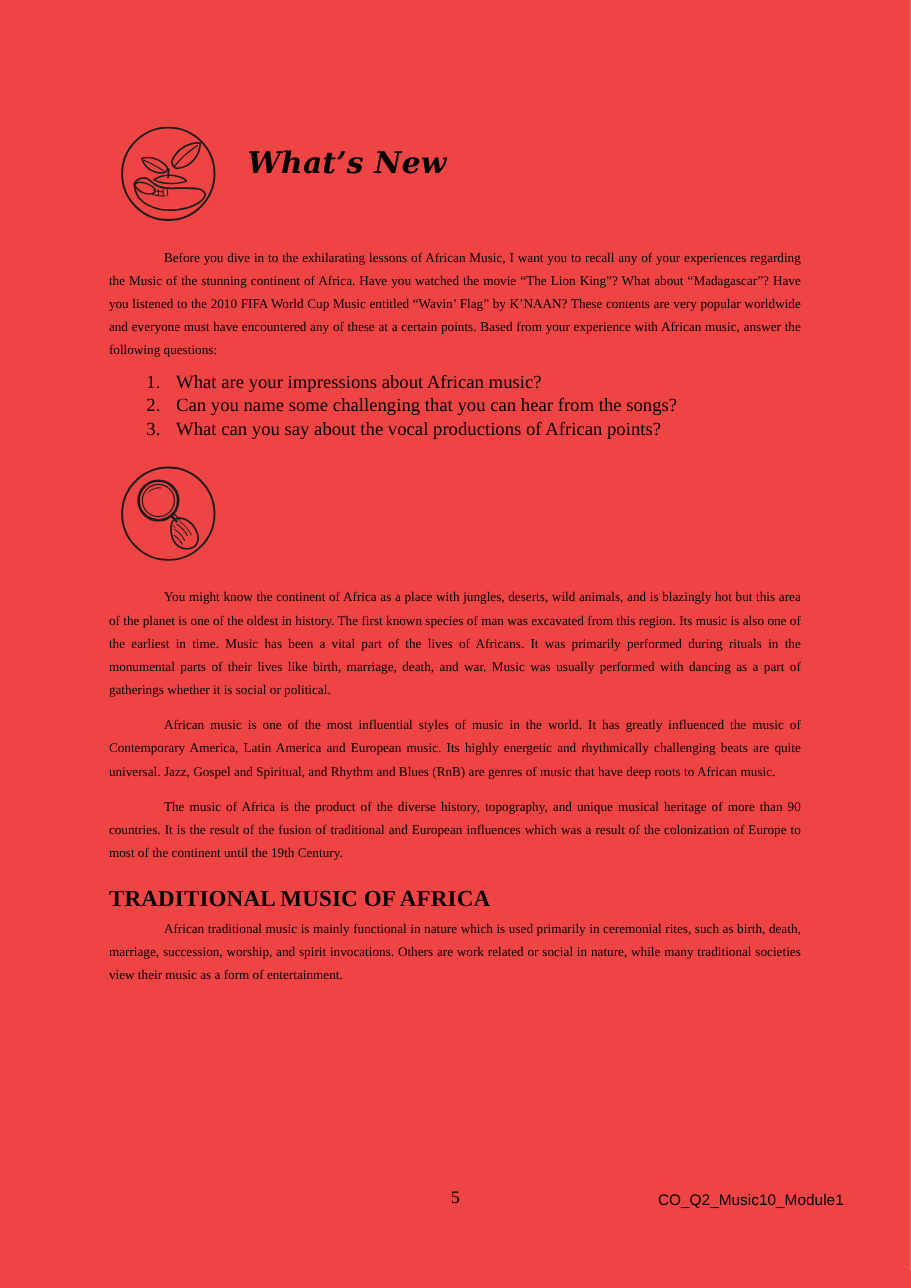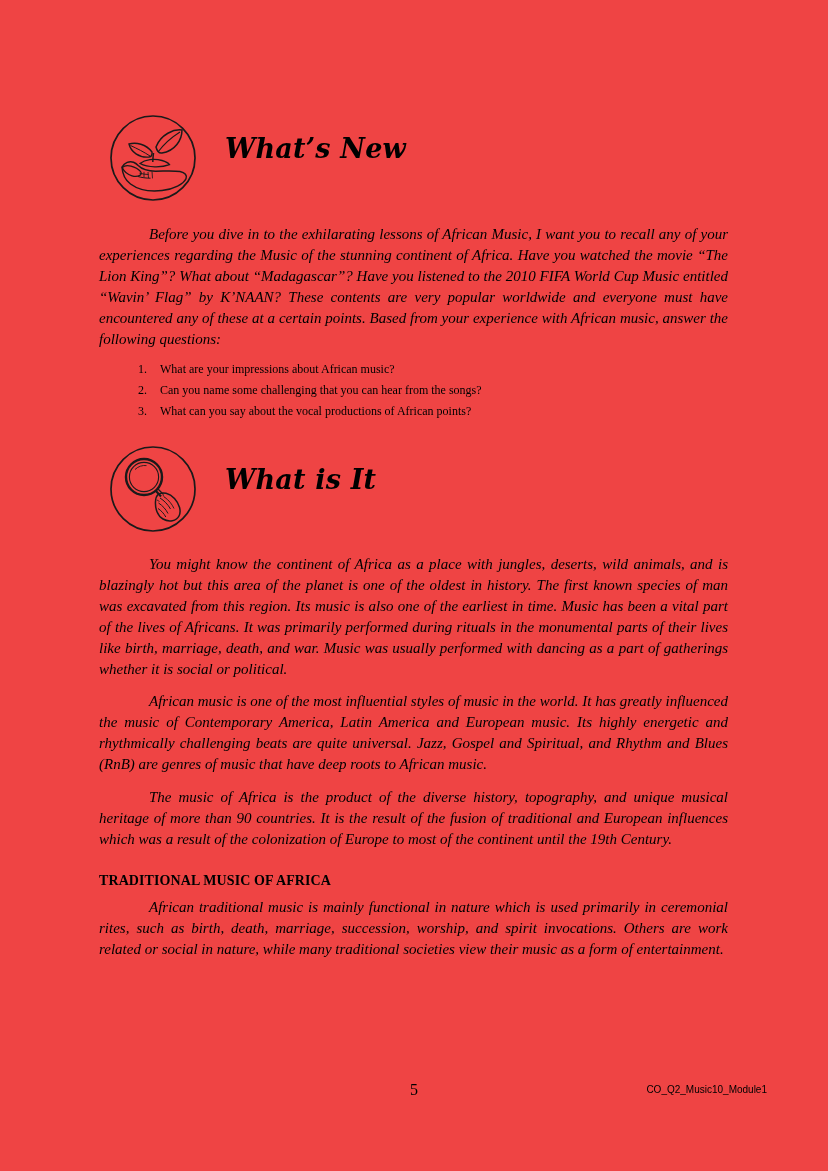--- a/index.html
+++ b/index.html
@@ -51,47 +51,46 @@
     font-style: italic;
     font-size: 27px;
     letter-spacing: 0.2px;
     line-height: 1;
     white-space: nowrap;
   }
 
   
   p.body {
     margin: 0;
-    font-size: 15px;
+    font-size: 12px;
     line-height: 21.1px;
     text-align: justify;
     text-indent: 50px;
     hyphens: none;
-    font-style: italic;
   }
   p.body + p.body {
     margin-top: 11px;
   }
 
   ol.questions {
     margin: 8px 0 0 0;
     padding: 0 0 0 51px;
     list-style-position: outside;
     list-style-type: decimal;
   }
   ol.questions li {
-    font-size: 12px;
+    font-size: 17px;
     line-height: 21px;
     padding-left: 10px;
     text-align: left;
   }
 
   h3.subhead {
     margin: 0;
-    font-size: 14px;
+    font-size: 21px;
     font-weight: 700;
     line-height: 21px;
     letter-spacing: 0.1px;
   }
 
   .spacer-sm { height: 12px; }
   .spacer-md { height: 20px; }
   .spacer-lg { height: 30px; }
 
   
@@ -109,21 +108,21 @@
     width: 828px;
     text-align: center;
     font-size: 16px;
     line-height: 22px;
   }
   .footer-module {
     position: absolute;
     right: 61px;
     top: 0;
     font-family: "Liberation Sans", "DejaVu Sans", sans-serif;
-    font-size: 10px;
+    font-size: 14px;
     line-height: 22px;
     white-space: nowrap;
   }
 </style>
 </head>
 <body>
 
 <div class="page">
 
   <div class="content">
@@ -188,21 +187,20 @@
 
           <path d="M52 54 C56 56.5 60 60.5 62.5 65" stroke-width="1"></path>
           <path d="M50.5 59 C54.5 61.5 58 65.5 60 69.5" stroke-width="1"></path>
           <path d="M50 64.5 C53 66.5 56 69.5 57.8 73" stroke-width="1"></path>
           <path d="M57 53.5 C60.5 56 64 60 66 64.5" stroke-width="0.9"></path>
 
           <path d="M55 51 L57 54" stroke-width="0.8"></path>
           <path d="M49 56 L51.5 57.5" stroke-width="0.8"></path>
         </svg>
       </span>
-      <span class="section-title">What is It</span>
     </div>
 
     <div class="spacer-sm" style="height:18px;"></div>
 
     <p class="body">You might know the continent of Africa as a place with jungles, deserts, wild animals, and is blazingly hot but this area of the planet is one of the oldest in history. The first known species of man was excavated from this region. Its music is also one of the earliest in time. Music has been a vital part of the lives of Africans. It was primarily performed during rituals in the monumental parts of their lives like birth, marriage, death, and war. Music was usually performed with dancing as a part of gatherings whether it is social or political.</p>
     <p class="body">African music is one of the most influential styles of music in the world. It has greatly influenced the music of Contemporary America, Latin America and European music. Its highly energetic and rhythmically challenging beats are quite universal. Jazz, Gospel and Spiritual, and Rhythm and Blues (RnB) are genres of music that have deep roots to African music.</p>
     <p class="body">The music of Africa is the product of the diverse history, topography, and unique musical heritage of more than 90 countries. It is the result of the fusion of traditional and European influences which was a result of the colonization of Europe to most of the continent until the 19th Century.</p>
 
     <div class="spacer-sm" style="height:20px;"></div>
 

